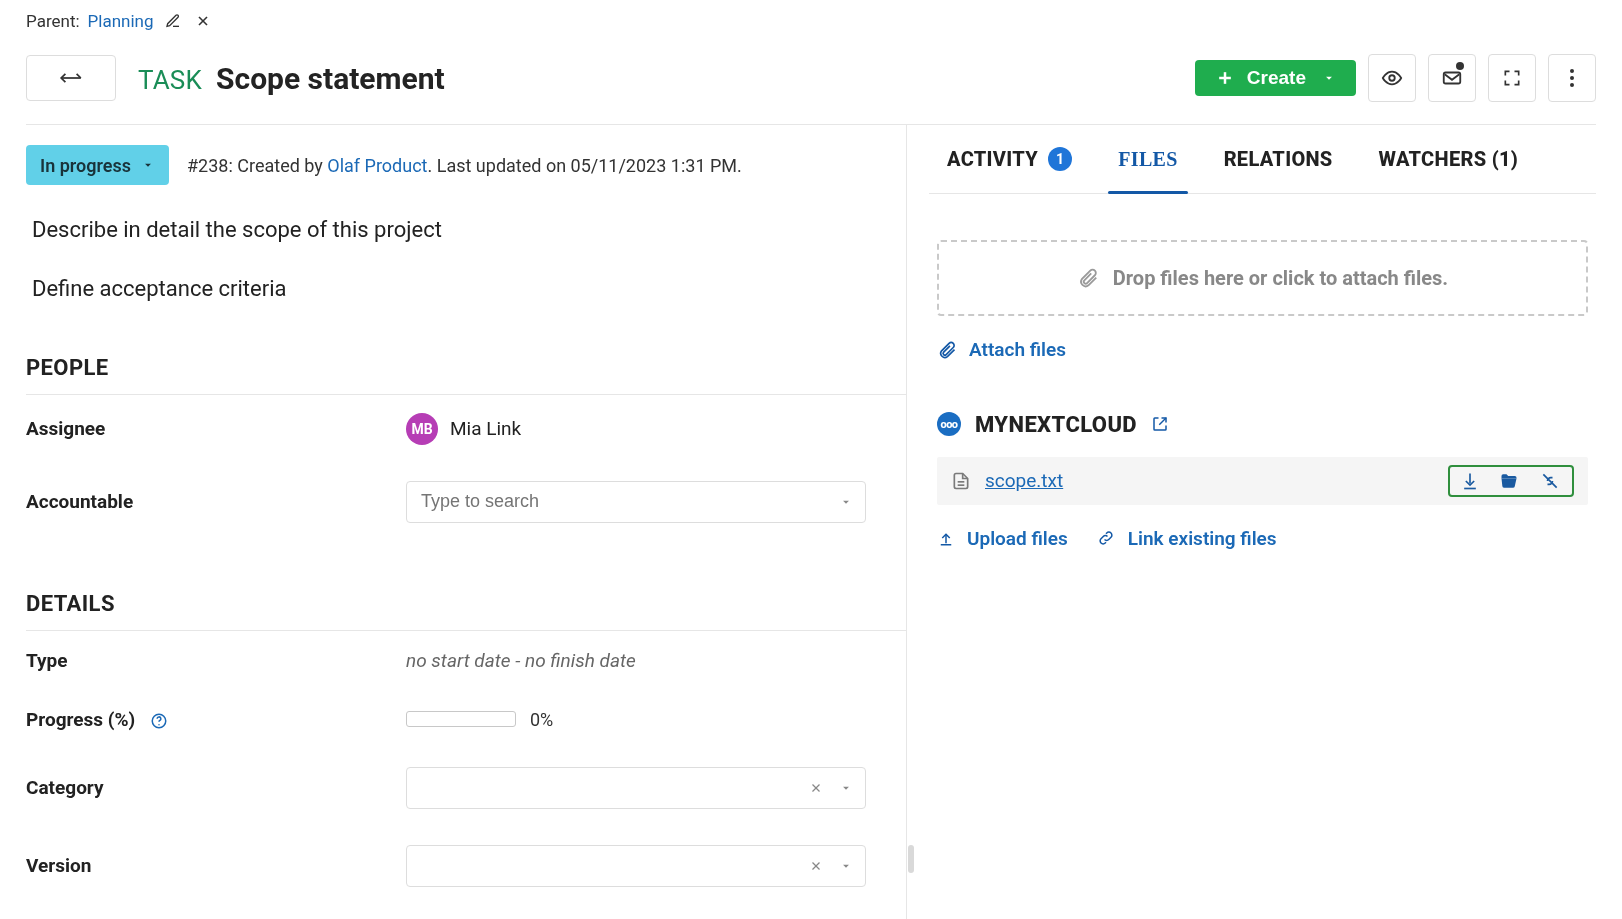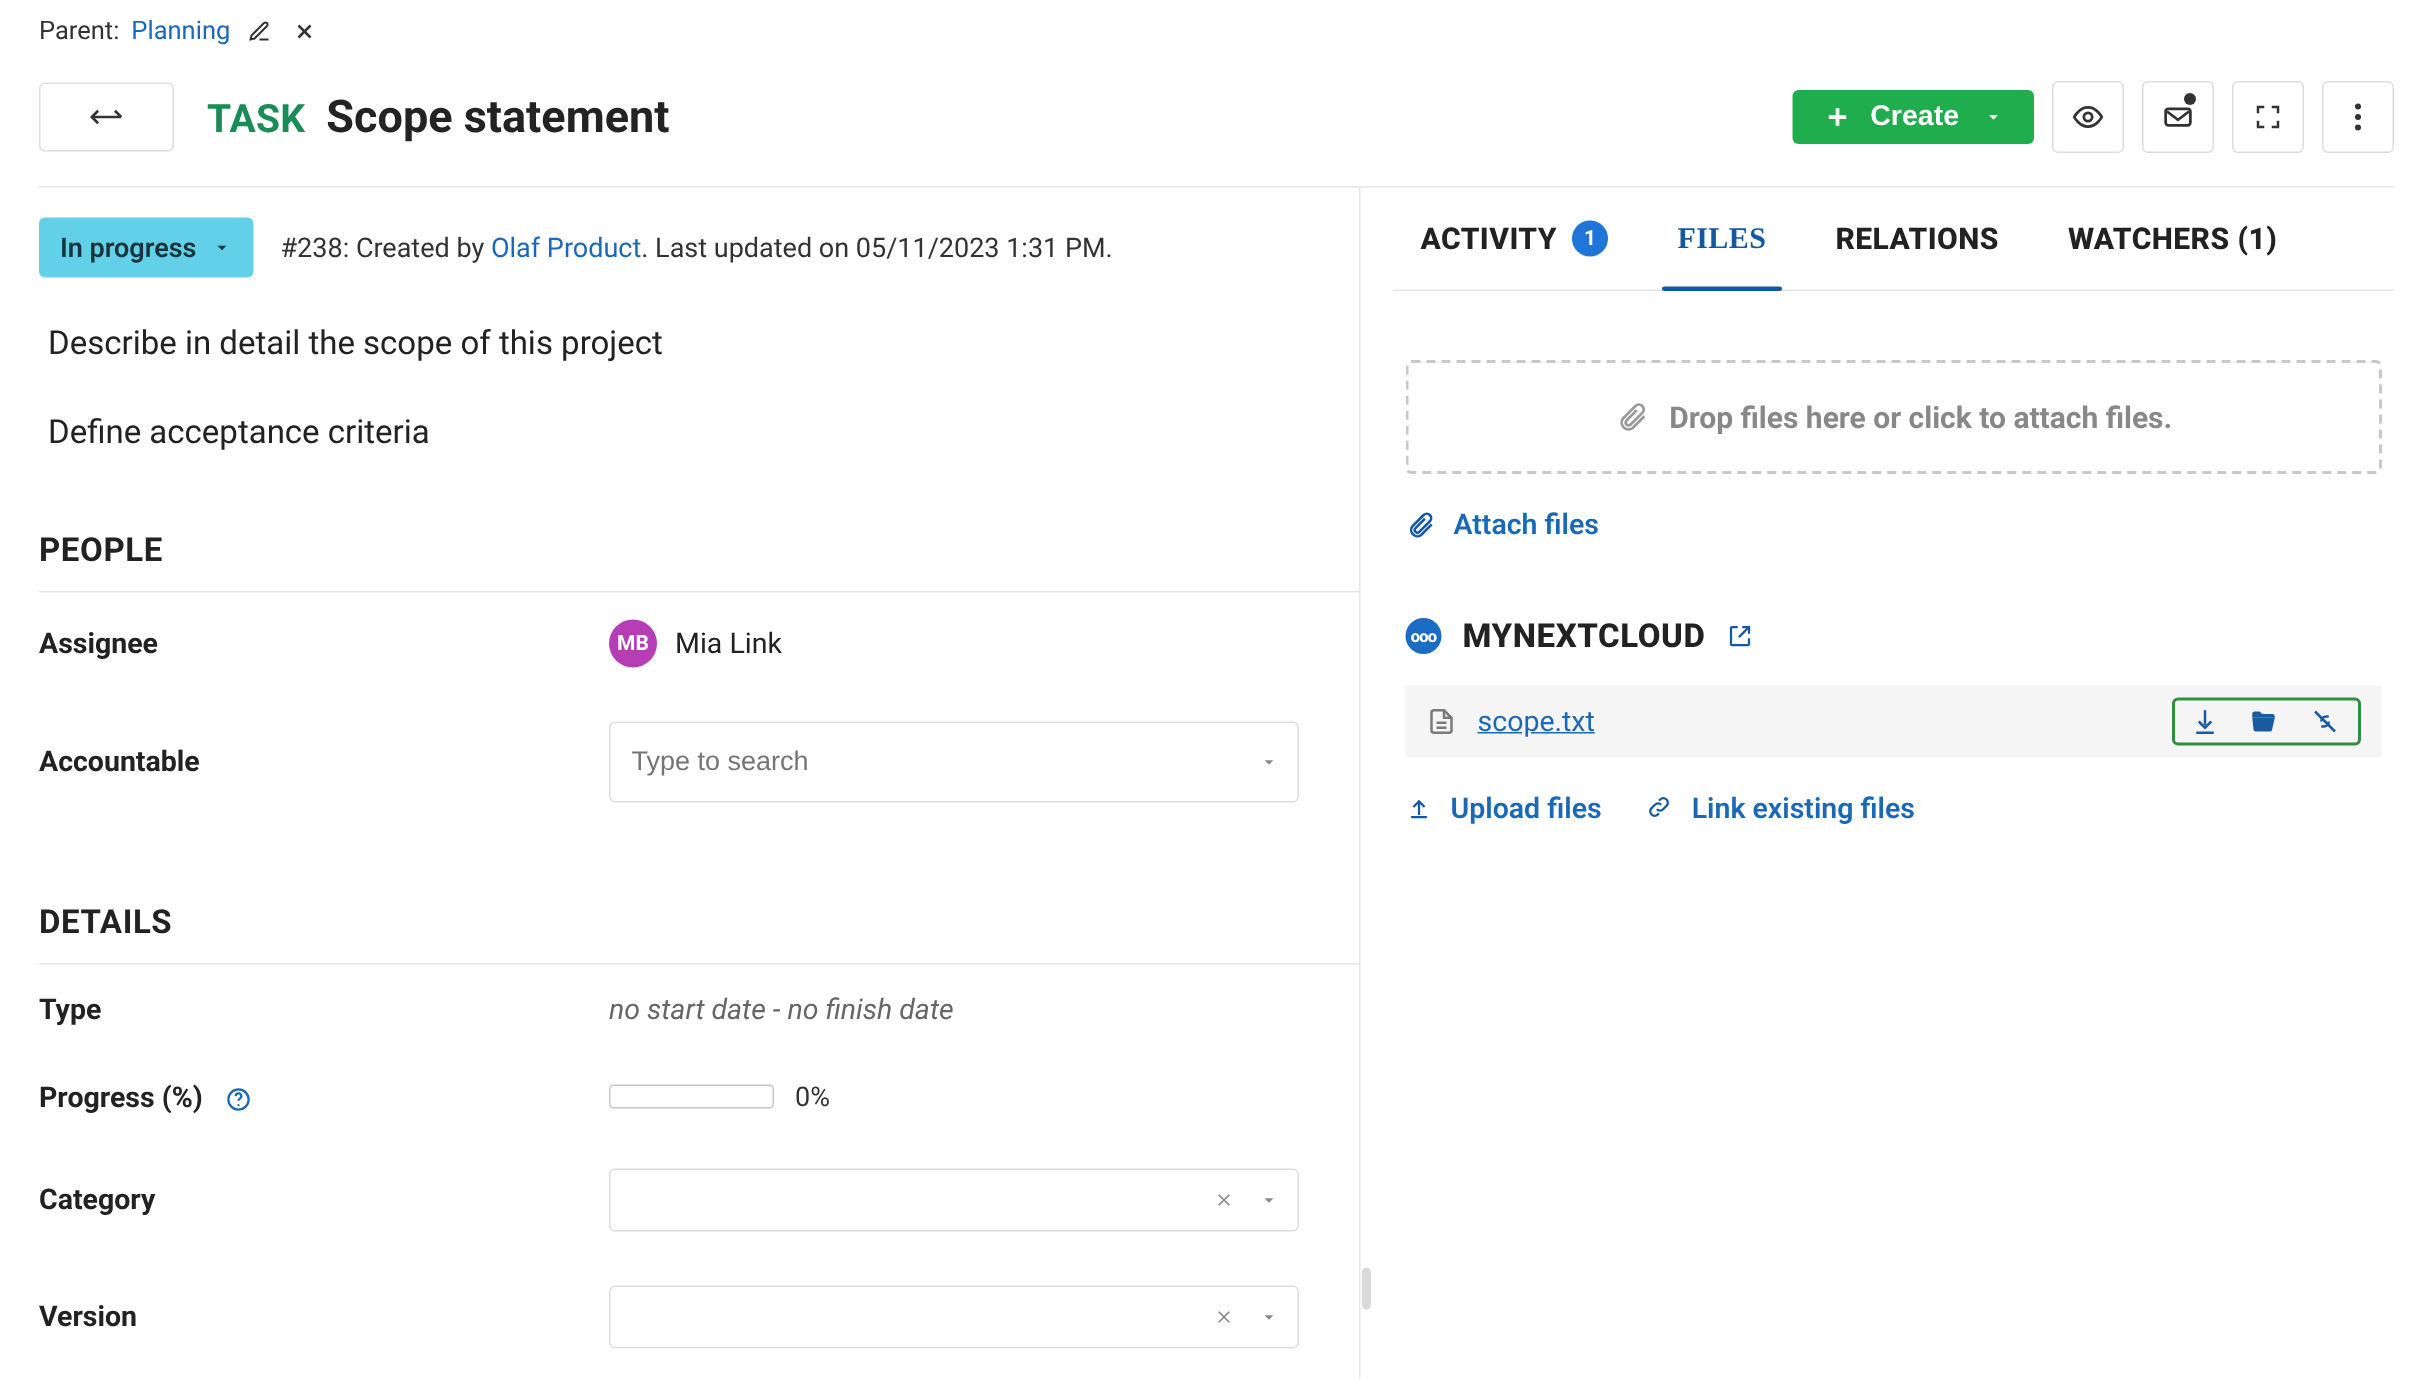--- a/index.html
+++ b/index.html
@@ -32,21 +32,21 @@
   .parent-line { display:flex; align-items:center; gap:8px; font-size:17px; color:#333; margin-bottom:14px;}
   .parent-line .label { color:#333; }
   .parent-line a { color: var(--link); text-decoration:none; }
   .icon-btn-inline { display:inline-flex; align-items:center; justify-content:center; width:22px; height:22px; color:#333; cursor:pointer; }
 
   
   .header { display:flex; align-items:center; justify-content:space-between; padding: 8px 0 22px 0; border-bottom:1px solid var(--border-light); margin-bottom:0; }
   .header-left { display:flex; align-items:center; gap:22px; }
   .back-btn { width:90px; height:46px; border:1px solid var(--border); border-radius:4px; background:#fff; display:flex; align-items:center; justify-content:center; color:#333; cursor:pointer; }
   .title-block { display:flex; align-items:baseline; gap:14px; }
-  .task-chip { color:#1a8d57; font-weight:700; font-size:26px; letter-spacing:.2px; }
+  .task-chip { color:#1a8d57; font-weight:400; font-size:26px; letter-spacing:.2px; }
   .task-title { font-size:30px; font-weight:700; color:#232323; }
 
   .header-right { display:flex; align-items:center; gap:12px; }
   .create-btn { background:var(--green); color:#fff; border:none; border-radius:4px; height:36px; padding:0 20px; display:flex; align-items:center; gap:12px; font-size:19px; font-weight:600; cursor:pointer;text-align:center; }
   .create-btn .caret { margin-left:4px; }
   .icon-btn { width:48px; height:48px; border:1px solid var(--border); border-radius:4px; background:#fff; display:flex; align-items:center; justify-content:center; color:#333; cursor:pointer; position:relative; }
   .icon-btn .notif-dot { position:absolute; top:7px; left:27px; width:8px; height:8px; border-radius:50%; background:#333; }
 
   
   .content { display:flex; min-height:800px; position:relative;}
@@ -64,21 +64,21 @@
 
   .section-title { font-size:22px; font-weight:700; color:#222; letter-spacing:.4px; margin-top:50px; border-bottom:1px solid var(--border-light); padding:0 0 14px 0;}
 
   .field-row { display:flex; align-items:center; padding:18px 0; font-size:19px; color:#222; }
   .field-row .label { flex:0 0 380px; font-weight:700; color:#222; }
   .field-row .label .help-icon { display:inline-flex; margin-left:10px; color:#1b69b6; vertical-align:middle; }
   .value-muted { color:#666; font-style:italic; font-size:19px; }
 
   .avatar { width:32px; height:32px; border-radius:50%; background:#b63db5; color:#fff; display:inline-flex; align-items:center; justify-content:center; font-size:14px; font-weight:700; margin-right:12px; }
 
-  .input-combo { flex:1; max-width:460px; height:54px; border:1px solid var(--border); border-radius:4px; display:flex; align-items:center; padding:0 12px; color:#888; font-size:18px; justify-content:space-between; background:#fff; cursor:text; }
+  .input-combo { flex:1; max-width:460px; height:42px; border:1px solid var(--border); border-radius:4px; display:flex; align-items:center; padding:0 12px; color:#888; font-size:18px; justify-content:space-between; background:#fff; cursor:text; }
   .input-combo .arrow { color:#888; }
   .input-search { flex:1; border:none; outline:none; font-size:18px; color:#333; background:transparent; }
 
   .progress-wrap { display:flex; align-items:center; gap:14px; }
   .progress-track { width:110px; height:16px; border:1px solid #c8c8c8; border-radius:3px; background:#fff; }
   .progress-val { font-size:18px; color:#333; }
 
   .select-combo { flex:1; max-width:460px; height:42px; border:1px solid var(--border); border-radius:4px; display:flex; align-items:center; justify-content:flex-end; padding:0 12px; gap:16px; color:#888; font-size:18px; cursor:pointer; }
 
   

